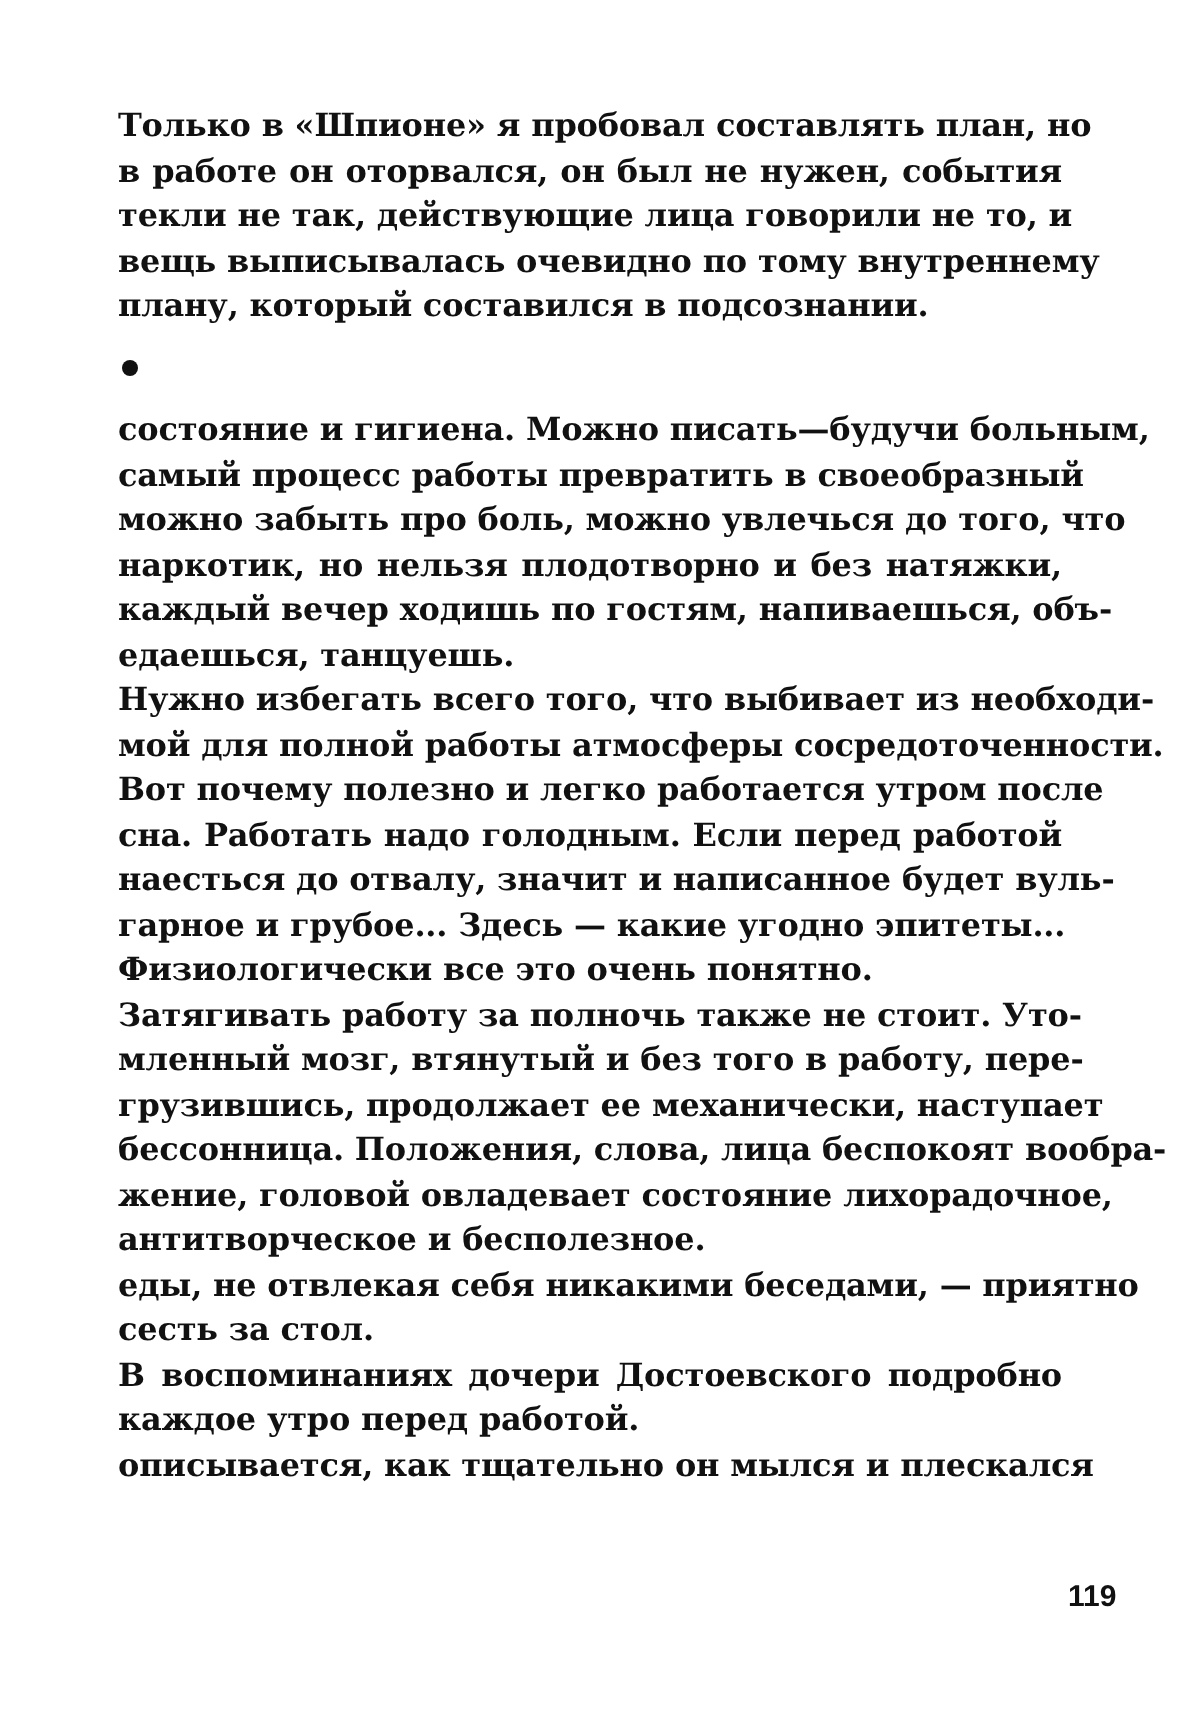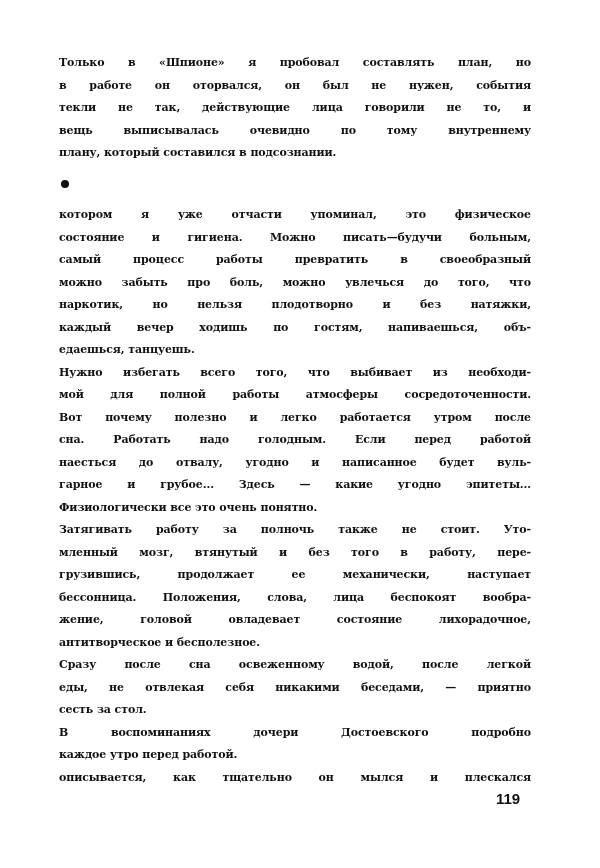--- a/index.html
+++ b/index.html
@@ -1,29 +1,29 @@
 <!DOCTYPE html>
 <html><head>
 <meta charset="utf-8">
 <style>
   html, body { margin: 0; padding: 0; background: #ffffff; }
   body { width: 600px; height: 868px; position: relative; overflow: hidden; }
   .page {
     position: absolute; left: 59px; top: 52px; width: 472px;
     font-family: "DejaVu Serif", "Liberation Serif", serif;
-    font-size: 11px; line-height: 22.5px; color: #111111;
+    font-size: 16px; line-height: 22.5px; color: #111111;
     font-weight: bold; letter-spacing: -0.1px;
   }
   .para { margin: 0; text-align: justify; text-align-last: left; }
   .line { display: block; text-align: justify; text-align-last: justify; white-space: nowrap; height: 22.5px; overflow: visible; }
   .line.last { text-align-last: left; }
   .sep { height: 22.5px; position: relative; margin: 7px 0 10px 0; }
   .bullet { position: absolute; left: 2px; top: 8px; width: 8px; height: 8px; border-radius: 50%; background: #111; }
   .pagenum {
-    position: absolute; left: 496px; top: 790px;
+    position: absolute; left: 534px; top: 790px;
     font-family: "Liberation Sans", "DejaVu Sans", sans-serif;
     font-weight: bold; font-size: 15px; color: #111;
   }
 </style>
 </head>
 <body>
 
 <div class="page">
   <div class="para">
     <span class="line">Только в «Шпионе» я пробовал составлять план, но</span>
@@ -31,50 +31,48 @@
     <span class="line">текли не так, действующие лица говорили не то, и</span>
     <span class="line">вещь выписывалась очевидно по тому внутреннему</span>
     <span class="line last">плану, который составился в подсознании.</span>
   </div>
 
   <div class="sep">
     <span class="bullet"></span>
   </div>
 
   <div class="para">
-    <span class="line">котором я уже отчасти упоминал, это физическое</span>
     <span class="line">состояние и гигиена. Можно писать—будучи больным,</span>
     <span class="line">самый процесс работы превратить в своеобразный</span>
     <span class="line">можно забыть про боль, можно увлечься до того, что</span>
     <span class="line">наркотик, но нельзя плодотворно и без натяжки,</span>
     <span class="line">каждый вечер ходишь по гостям, напиваешься, объ-</span>
     <span class="line last">едаешься, танцуешь.</span>
   </div>
 
   <div class="para">
     <span class="line">Нужно избегать всего того, что выбивает из необходи-</span>
     <span class="line">мой для полной работы атмосферы сосредоточенности.</span>
     <span class="line">Вот почему полезно и легко работается утром после</span>
     <span class="line">сна. Работать надо голодным. Если перед работой</span>
-    <span class="line">наесться до отвалу, угодно и написанное будет вуль-</span>
+    <span class="line">наесться до отвалу, значит и написанное будет вуль-</span>
     <span class="line">гарное и грубое... Здесь — какие угодно эпитеты...</span>
     <span class="line last">Физиологически все это очень понятно.</span>
   </div>
 
   <div class="para">
     <span class="line">Затягивать работу за полночь также не стоит. Уто-</span>
     <span class="line">мленный мозг, втянутый и без того в работу, пере-</span>
     <span class="line">грузившись, продолжает ее механически, наступает</span>
     <span class="line">бессонница. Положения, слова, лица беспокоят вообра-</span>
     <span class="line">жение, головой овладевает состояние лихорадочное,</span>
     <span class="line last">антитворческое и бесполезное.</span>
   </div>
 
   <div class="para">
-    <span class="line">Сразу после сна освеженному водой, после легкой</span>
     <span class="line">еды, не отвлекая себя никакими беседами, — приятно</span>
     <span class="line last">сесть за стол.</span>
   </div>
 
   <div class="para">
     <span class="line">В воспоминаниях дочери Достоевского подробно</span>
     <span class="line last">каждое утро перед работой.</span>
     <span class="line">описывается, как тщательно он мылся и плескался</span>
   </div>
 </div>

